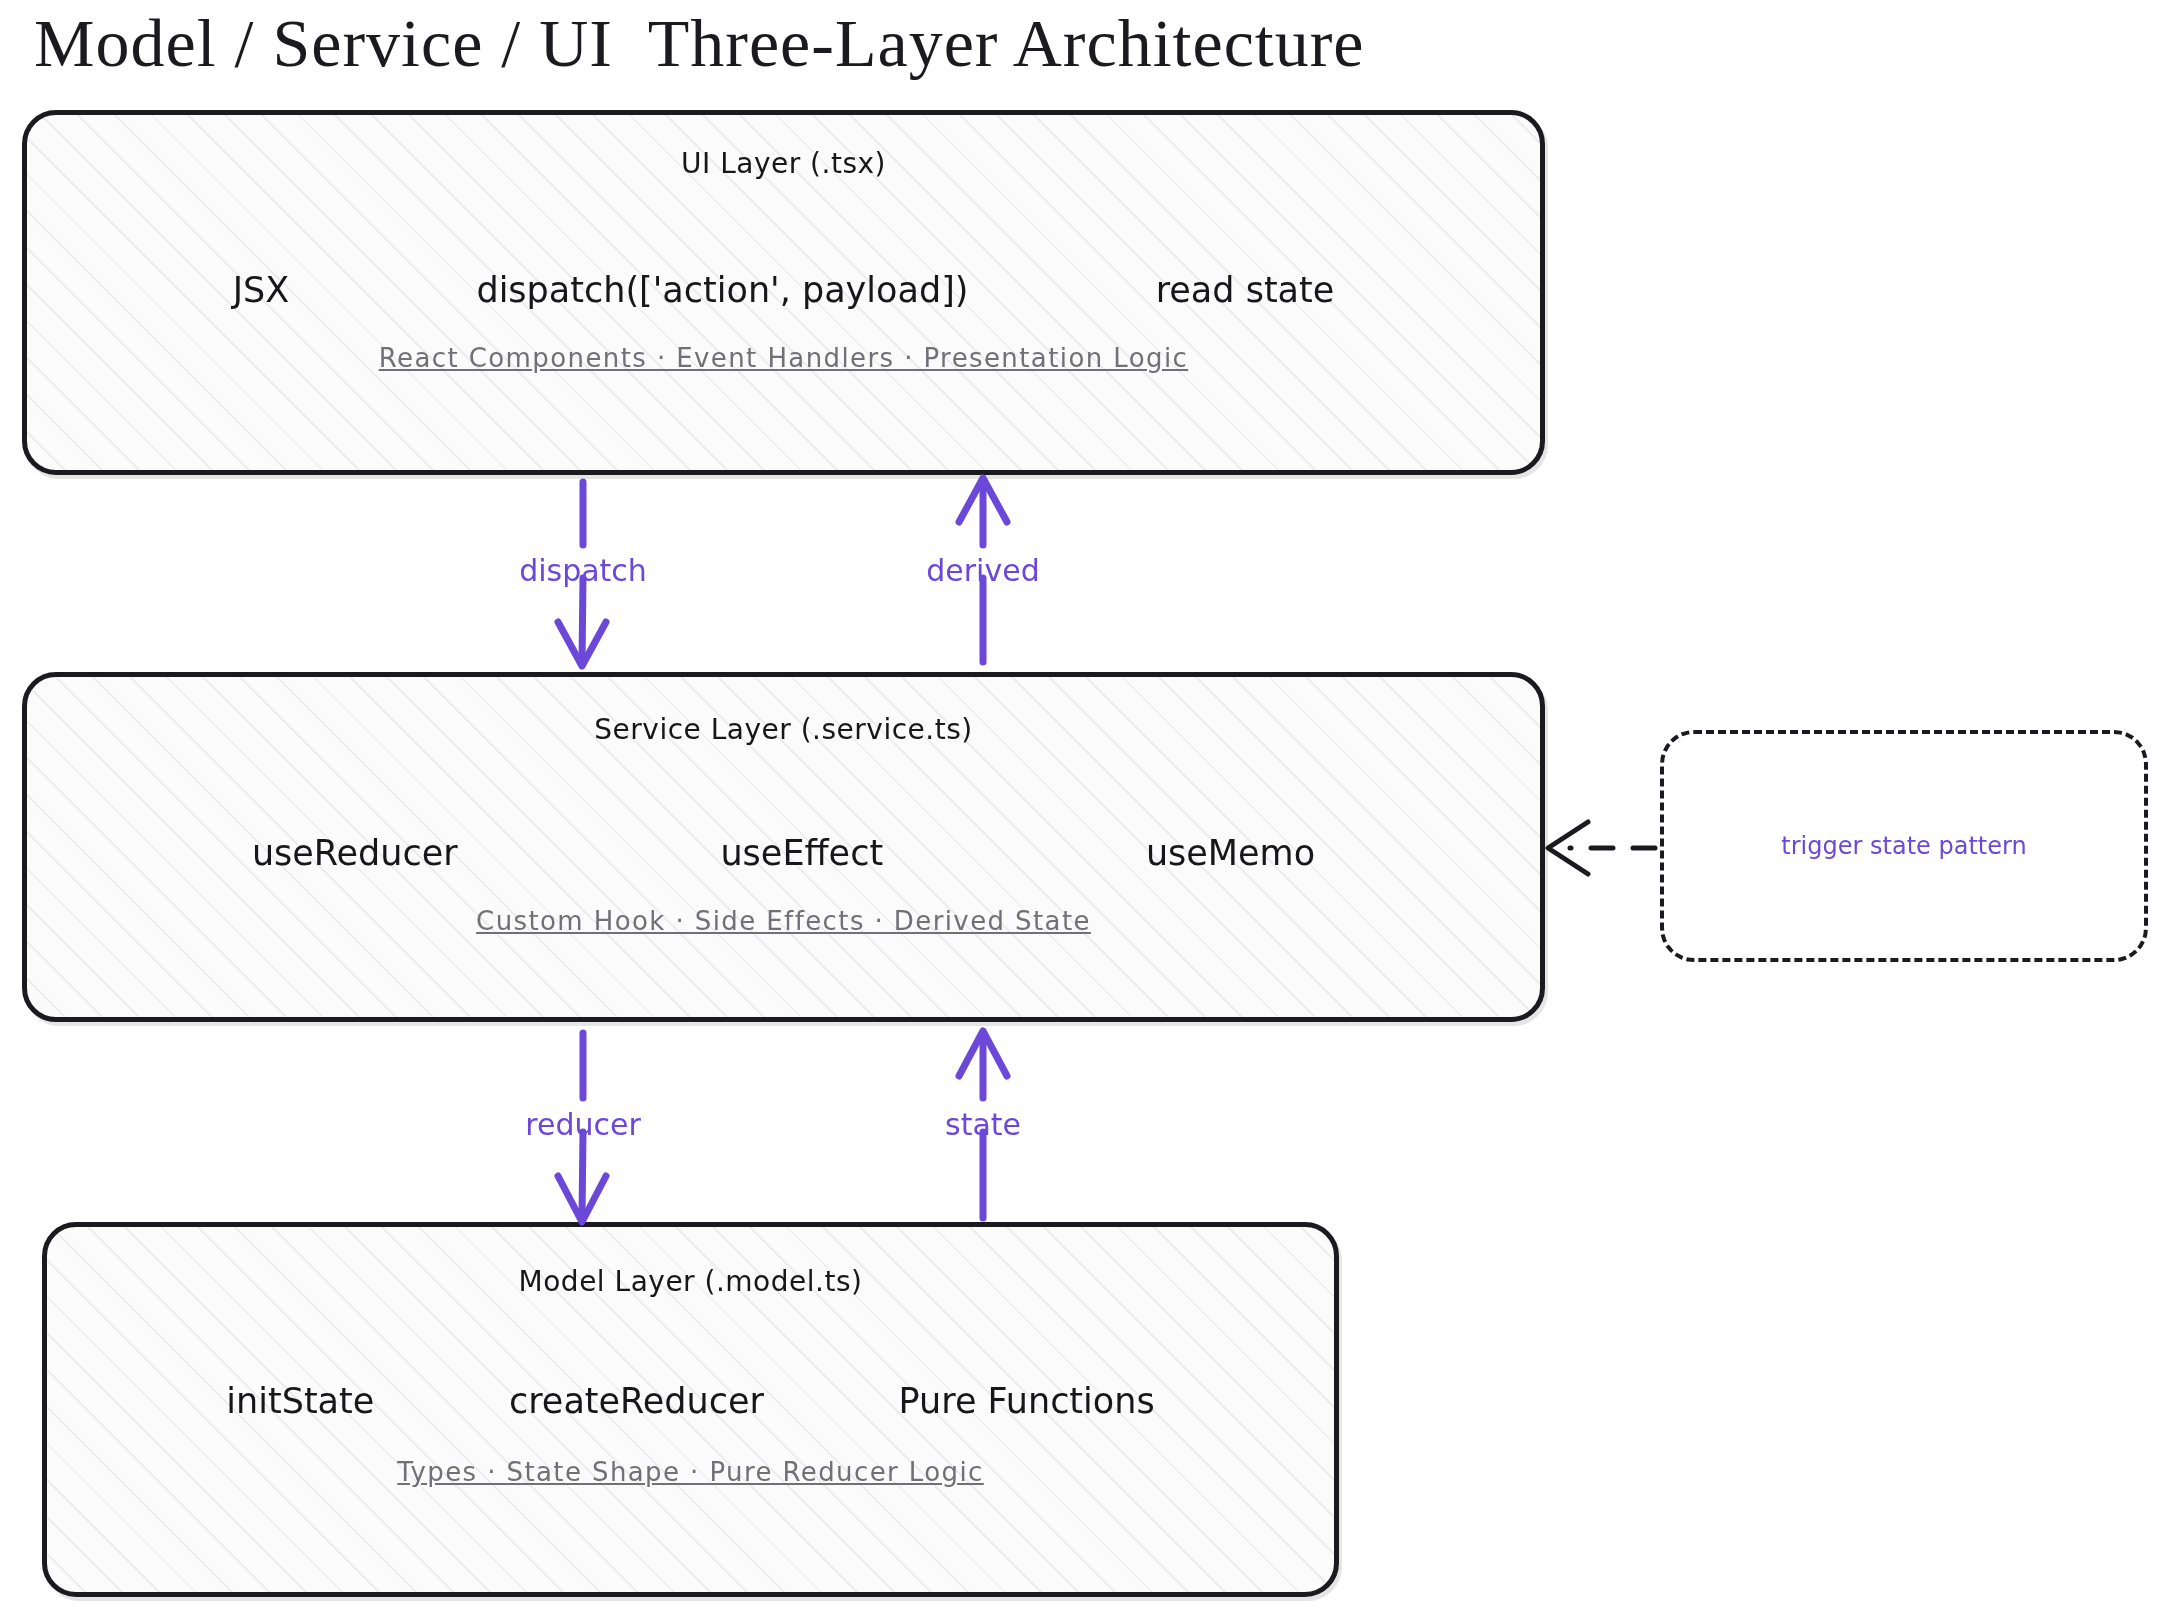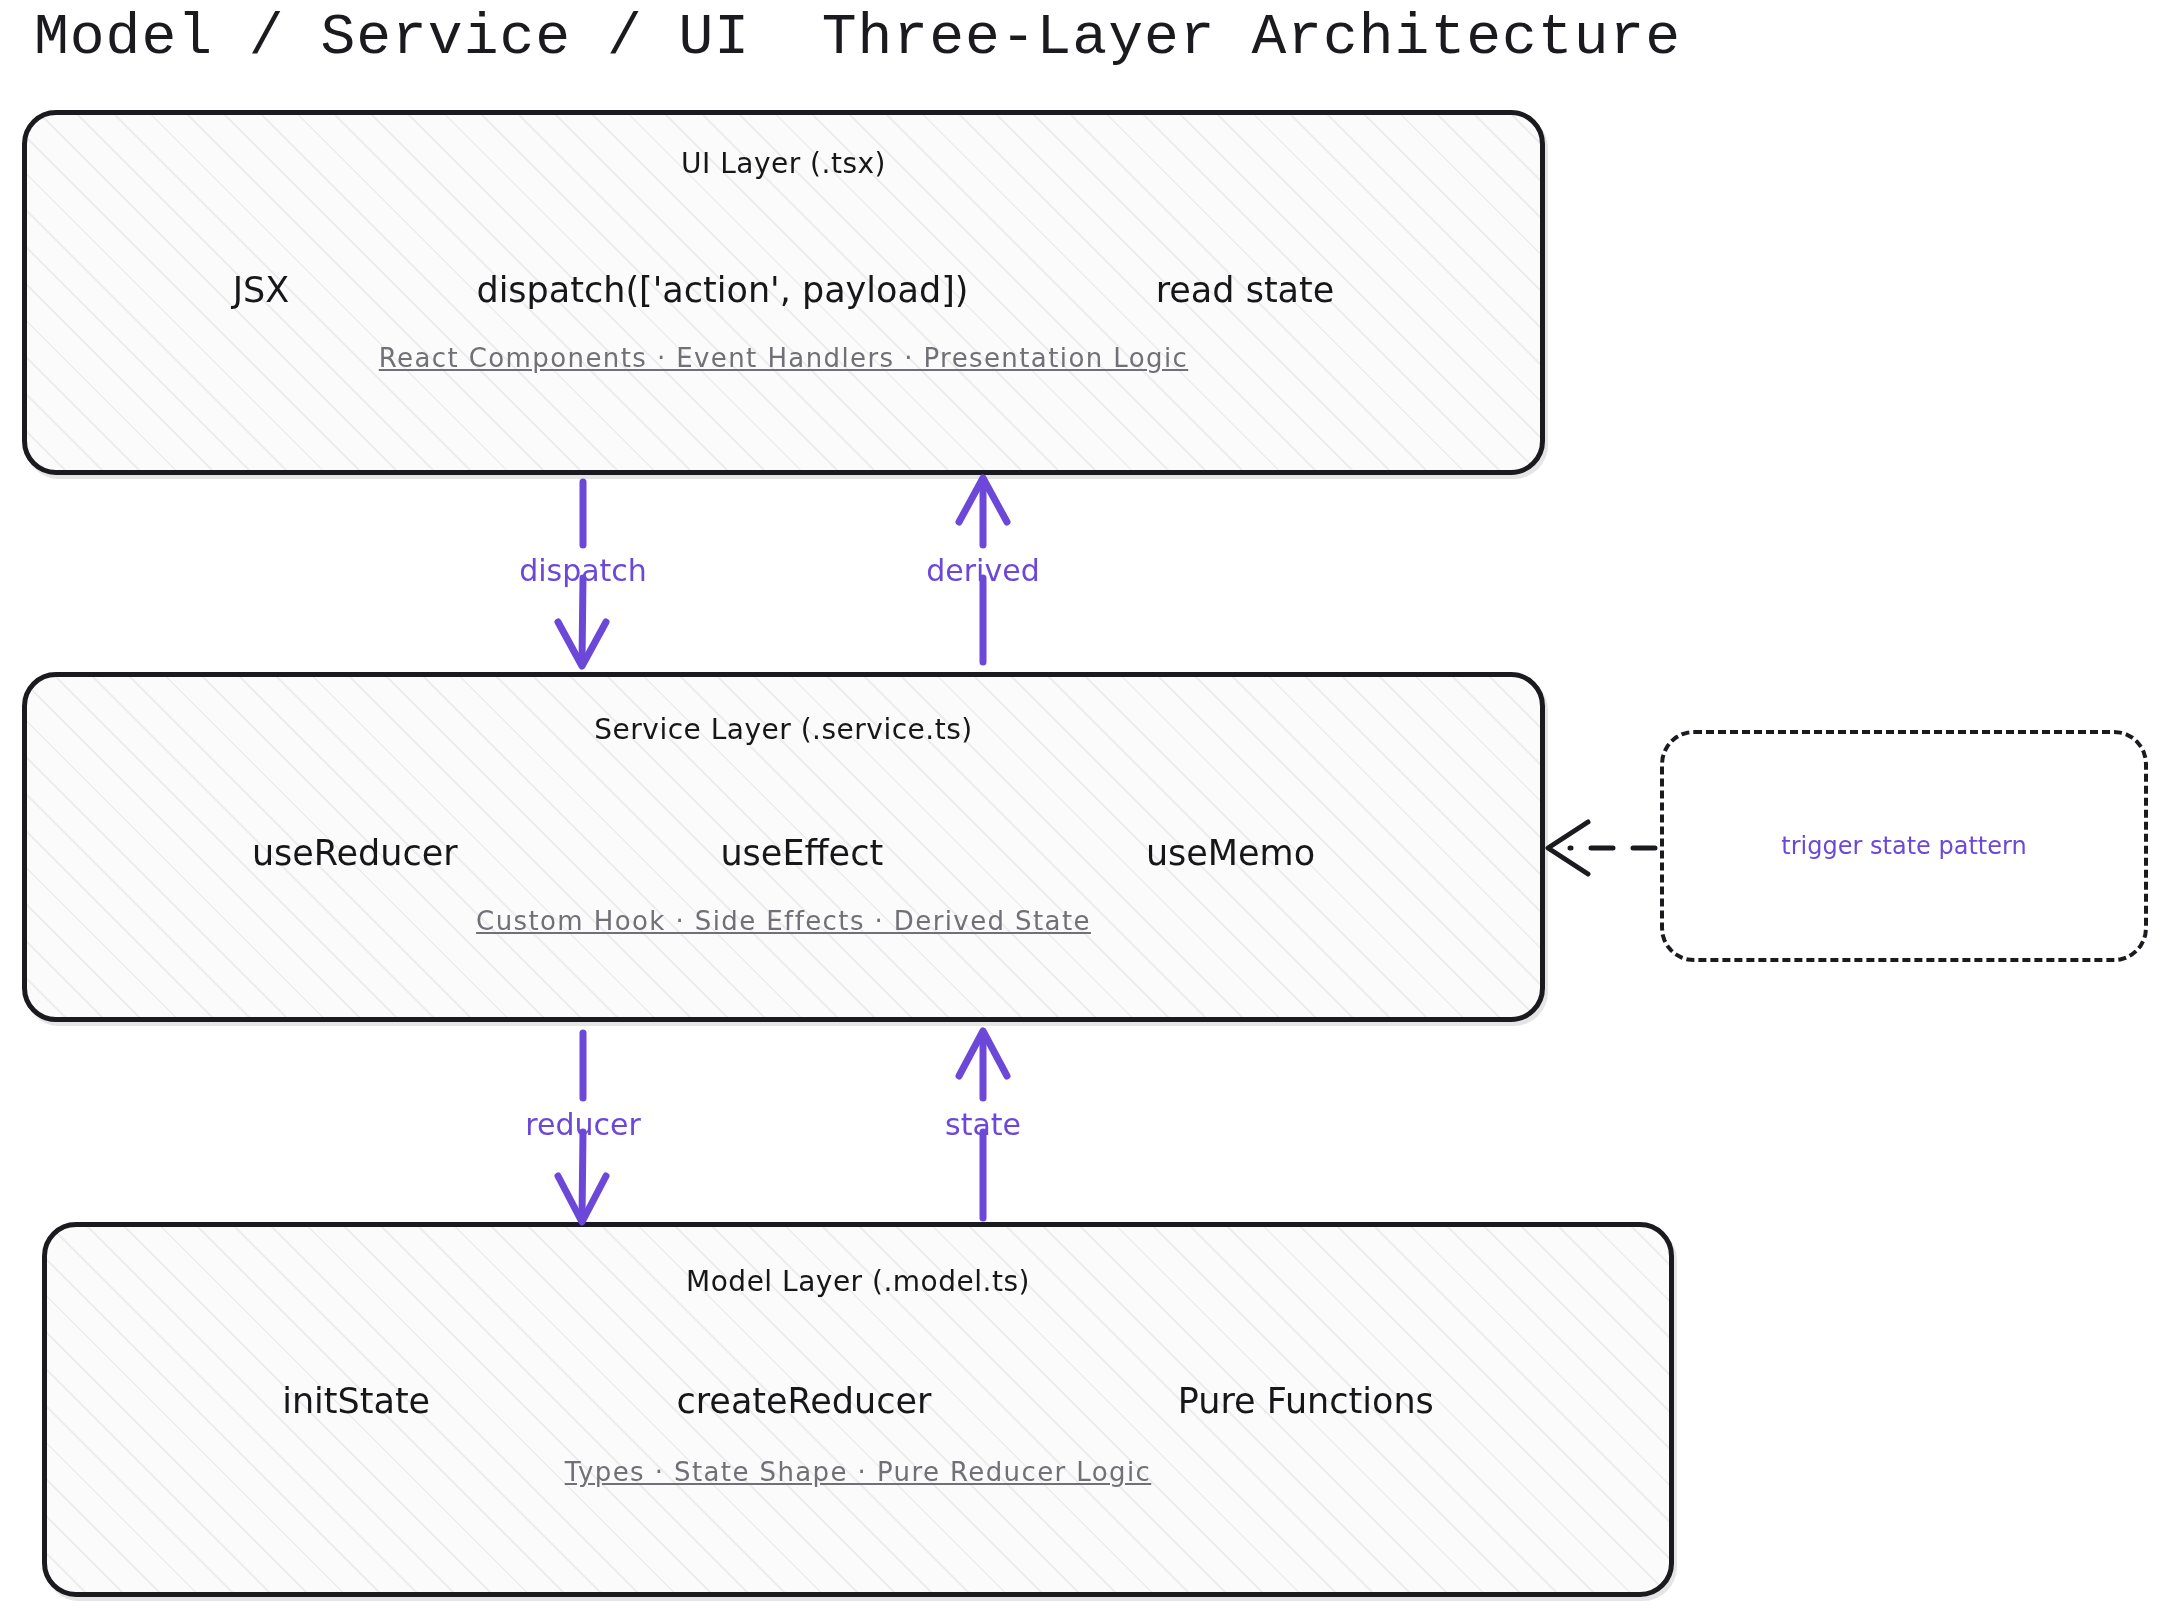--- a/index.html
+++ b/index.html
@@ -14,26 +14,26 @@
     overflow: hidden;
     font-family: "DejaVu Sans", sans-serif;
     -webkit-font-smoothing: antialiased;
   }
 
   
   #diagram-title {
     position: absolute;
     left: 34px;
     top: 8px;
-    font-size: 58px;
+    font-size: 68px;
     line-height: 1.05;
     color: #1b1b1f;
     letter-spacing: 1px;
     white-space: pre;
-    font-family: Liberation Mono, monospace;
+    font-family: Liberation Serif, serif;
     font-weight: 400;
   }
 
   
   .layer-box {
     position: absolute;
     border: 5px solid #1b1b1f;
     border-radius: 34px;
     box-sizing: border-box;
     background-color: #fbfbfb;
@@ -43,21 +43,21 @@
         rgba(0,0,0,0.055) 2px,
         rgba(0,0,0,0.0) 2px,
         rgba(0,0,0,0.0) 26px
       );
     box-shadow: 3px 4px 0 rgba(0,0,0,0.10);
     overflow: hidden;
   }
 
   #ui-layer-box      { left: 22px; top: 110px;  width: 1523px; height: 365px; }
   #service-layer-box { left: 22px; top: 672px;  width: 1523px; height: 350px; }
-  #model-layer-box   { left: 42px; top: 1222px; width: 1632px; height: 375px; }
+  #model-layer-box   { left: 42px; top: 1222px; width: 1297px; height: 375px; }
 
   .layer-inner {
     position: relative;
     width: 100%;
     height: 100%;
   }
 
   .layer-heading {
     position: absolute;
     left: 0;

